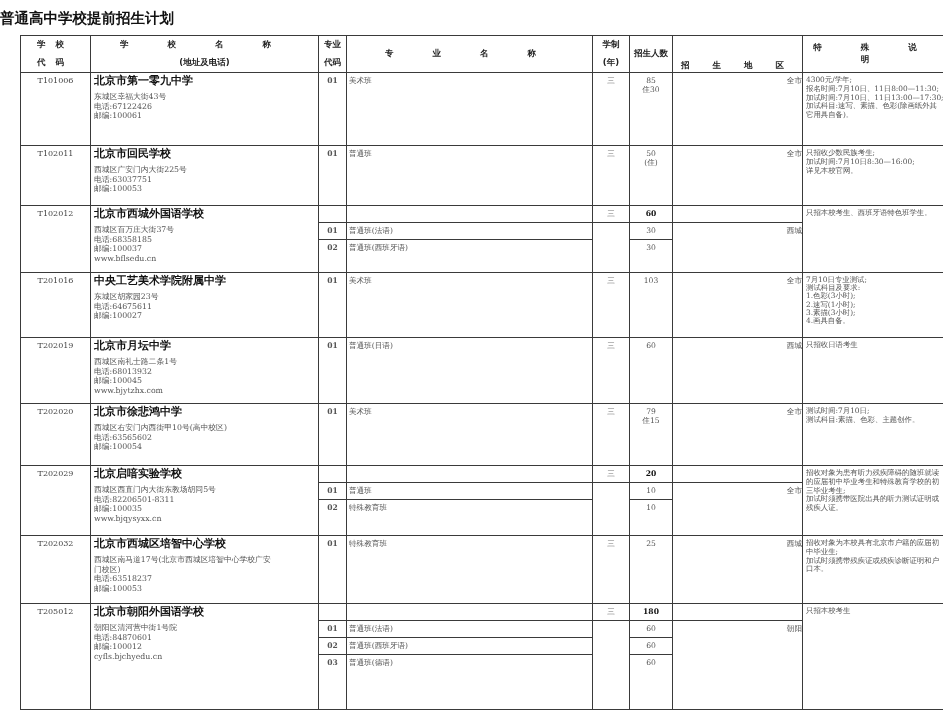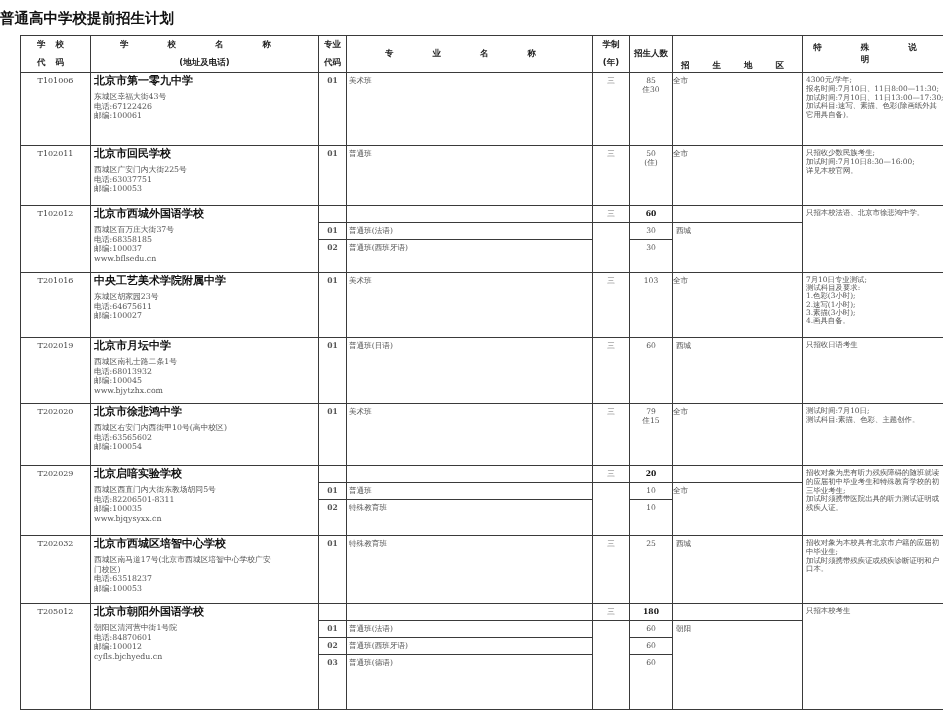--- a/index.html
+++ b/index.html
@@ -19,22 +19,22 @@
   .code { text-align:center; padding-top:3px !important; color:#444; font-size:8px;margin-left:42px; }
   .school-name { font-family:"DejaVu Sans", sans-serif; font-weight:bold; font-size:11px; color:#111;
                  padding:3px 0 0 3px; }
   .addr { padding:7px 0 0 3px; color:#555; font-size:7.8px; line-height:9.6px; }
   .addr div { white-space:nowrap; }
   .major-code { text-align:center; padding-top:3px !important; color:#555;font-weight:bold; }
   .major-name { padding:3px 0 0 2px !important; color:#555; }
   .years { text-align:center; padding-top:3px !important; color:#777; }
   .count { text-align:center; padding-top:3px !important; color:#555; line-height:9px; }
   .count.bold { font-weight:bold; color:#111; }
-  .area { padding-top:3px !important; color:#555; }
-  .area.center { text-align:left; }
+  .area { padding-top:3px !important; color:#555;text-align:right; }
+  .area.center { text-align:right; }
   .area.left { padding-left:3px !important; }
   .notes { padding:3px 1px 0 3px !important; color:#555; font-size:7.4px; line-height:8.8px; }
   .thick-top td { border-top:2px solid #3a3a3a; }
 </style>
 </head>
 <body>
 
 <div class="title">普通高中学校提前招生计划</div>
 
 <table class="plan">
@@ -159,21 +159,21 @@
             <div>邮编:100037</div>
             <div>www.bflsedu.cn</div>
         </div>
       </td>
       <td></td>
       <td></td>
       <td class="years">三</td>
       <td class="count bold">60</td>
       <td></td>
       <td class="notes" rowspan="3">
-          <div>只招本校法语、北京市徐悲鸿中学。</div>
+          <div>只招本校考生、西班牙语特色班学生。</div>
         </td>
     </tr>
     <tr style="height:17px">
       <td class="major-code">01</td>
       <td class="major-name">普通班(法语)</td>
       <td rowspan="2"></td>
       <td class="count">30</td>
       <td class="area left" rowspan="2">西城</td>
     </tr>
     <tr style="height:33px">

